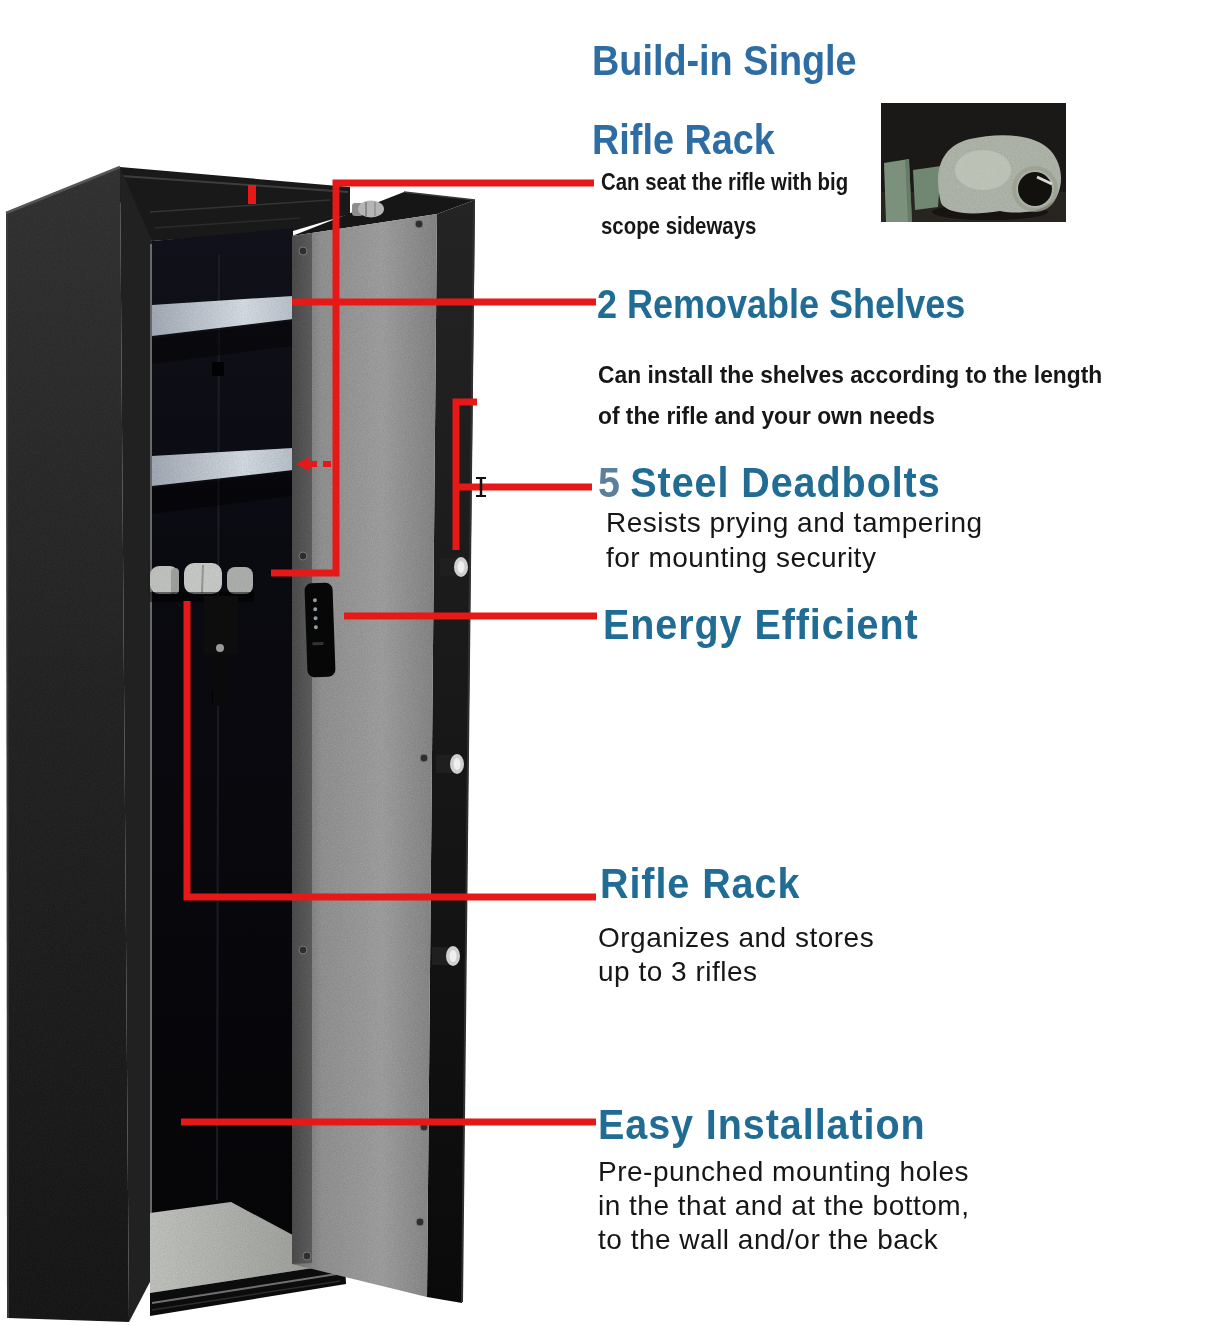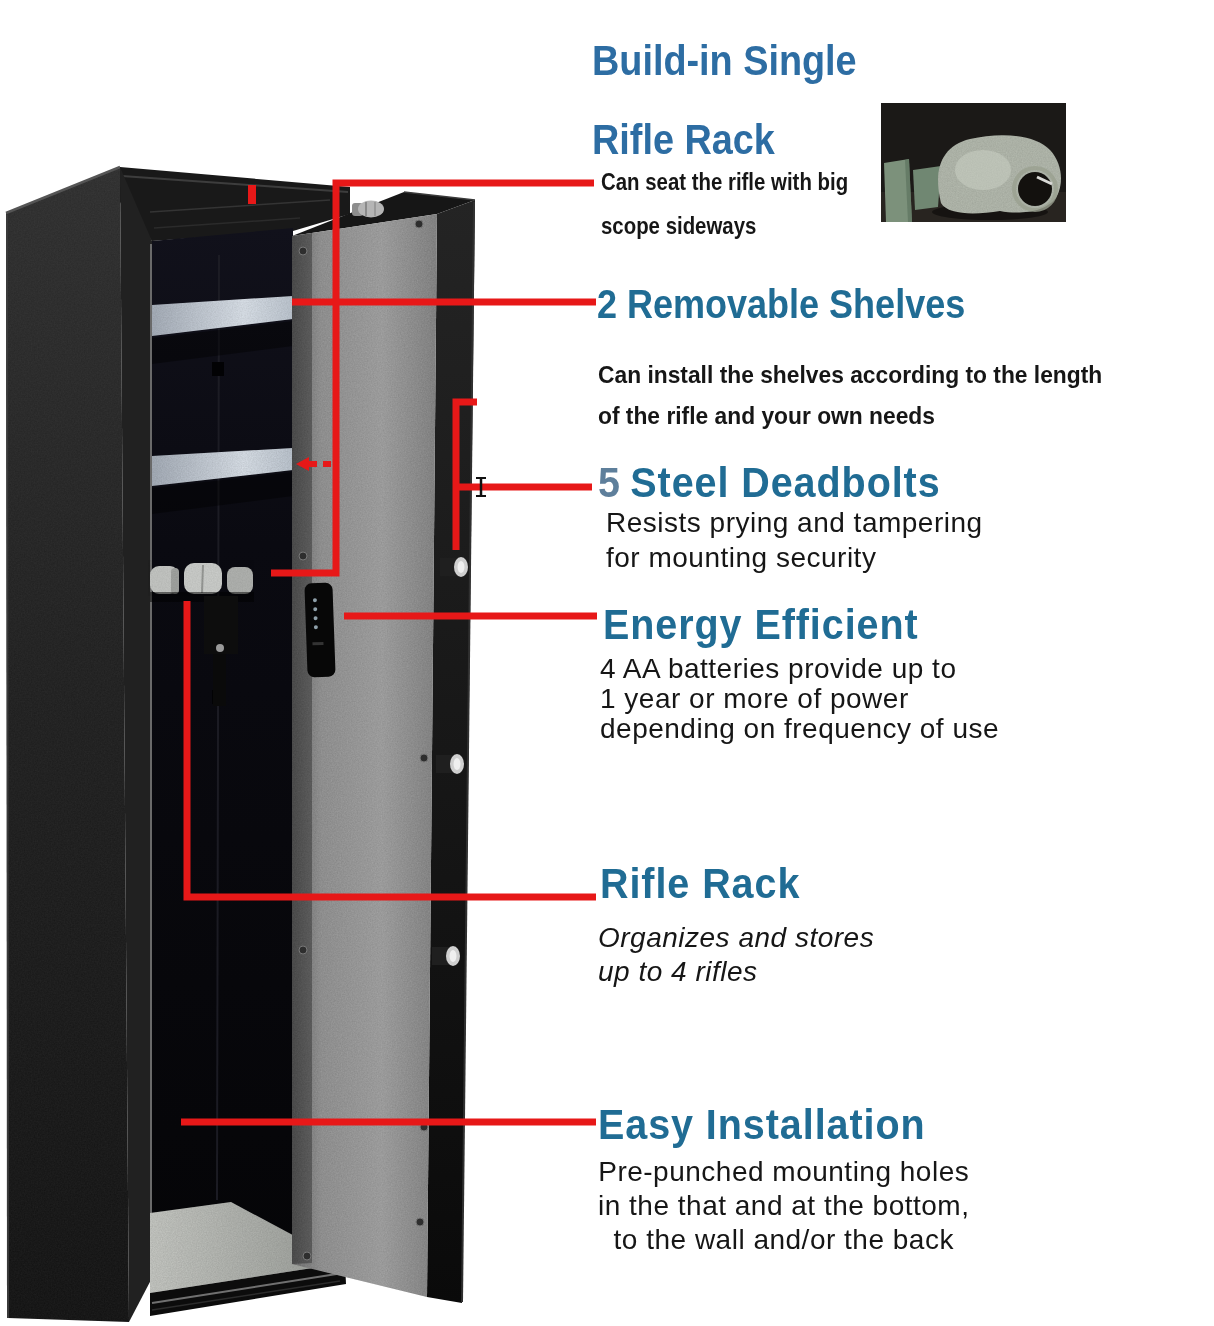--- a/index.html
+++ b/index.html
@@ -24,24 +24,24 @@
   #s2h{left:597px;top:282px;font-size:40px;}
   #s2b{left:598px;top:354px;font-size:24px;font-weight:700;line-height:41px;}
   
   #s3h{left:598px;top:459px;font-size:42px;}
   #s3b{left:598px;top:505px;font-size:28px;line-height:35px;letter-spacing:.5px;margin-left:8px;}
   
   #s4h{left:603px;top:601px;font-size:42px;}
   #s4b{left:600px;top:654px;font-size:28px;line-height:30px;letter-spacing:.5px;}
   
   #s5h{left:600px;top:860px;font-size:42px;}
-  #s5b{left:598px;top:921px;font-size:28px;line-height:34px;letter-spacing:.5px;font-style:italic;}
+  #s5b{left:598px;top:921px;font-size:28px;line-height:34px;letter-spacing:.5px;}
   
   #s6h{left:598px;top:1101px;font-size:42px;}
-  #s6b{left:598px;top:1155px;font-size:28px;line-height:34px;letter-spacing:.5px;text-align:center;}
+  #s6b{left:598px;top:1155px;font-size:28px;line-height:34px;letter-spacing:.5px;}
   .red-line{stroke:var(--accent-red);fill:none;}
   .red-fill{fill:var(--accent-red);}
 </style>
 </head>
 <body>
 
 <div id="stage">
 
 <svg width="1214" height="1326" viewBox="0 0 1214 1326">
   <defs>
@@ -250,30 +250,25 @@
   <span>of the rifle and your own needs</span>
 </div>
 
 <div class="txt head g-head" id="s3h"><span class="num5">5</span><span>Steel Deadbolts</span></div>
 <div class="txt bodytxt" id="s3b">
   <span>Resists prying and tampering</span>
   <span>for mounting security</span>
 </div>
 
 <div class="txt head g-head" id="s4h">Energy Efficient</div>
-<div class="txt bodytxt" id="s4b">
-  <span>4 AA batteries provide up to</span>
-  <span>1 year or more of power</span>
-  <span>depending on frequency of use</span>
-</div>
 
 <div class="txt head g-head" id="s5h">Rifle Rack</div>
 <div class="txt bodytxt" id="s5b">
   <span>Organizes and stores</span>
-  <span>up to 4 rifles</span>
+  <span>up to 3 rifles</span>
 </div>
 
 <div class="txt head g-head" id="s6h">Easy Installation</div>
 <div class="txt bodytxt" id="s6b">
   <span>Pre-punched mounting holes</span>
   <span>in the that and at the bottom,</span>
   <span>to the wall and/or the back</span>
 </div>
 
 </div>

